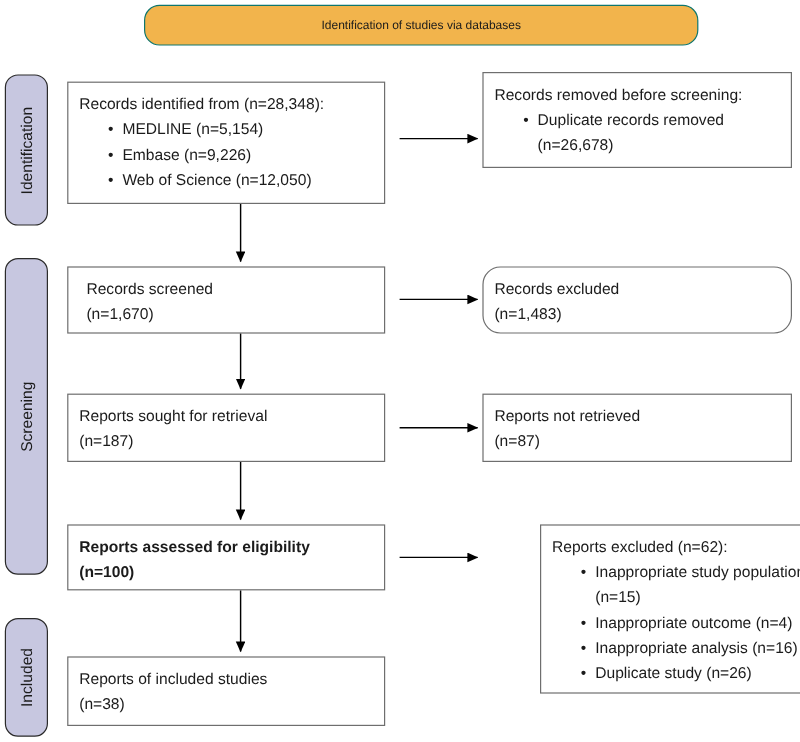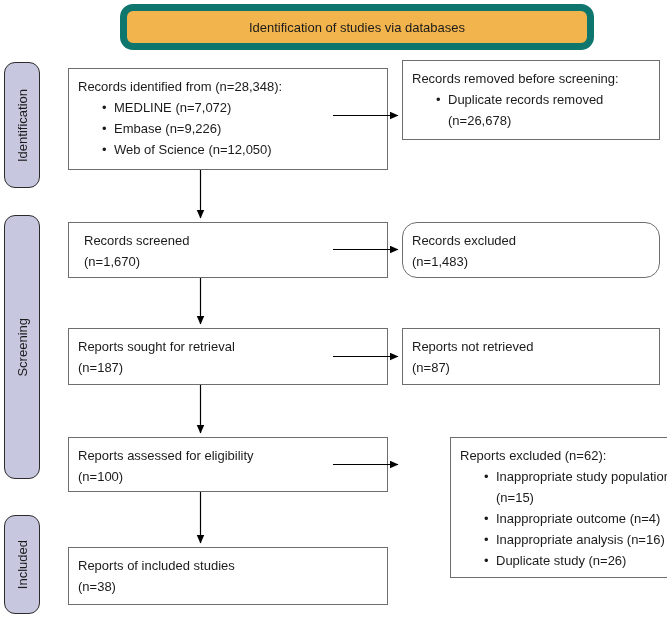--- a/index.html
+++ b/index.html
@@ -9,24 +9,24 @@
     height: 618px;
     background: #ffffff;
     font-family: "Liberation Sans", sans-serif;
     color: #1b1b1b;
     overflow: hidden;
   }
   .banner {
     position: absolute;
     left: 120px; top: 4px; width: 460px; height: 32px;
     background: var(--banner-bg, #f2b44c);
-    border: 7px solid #0f766e;
+    border: 1px solid #0f766e;
     border-radius: 13px;
     display: flex; align-items: center; justify-content: center;
-    font-size: 13px;
+    font-size: 10px;
   }
   .stage {
     position: absolute;
     left: 4px; width: 34px;
     background: var(--stage-bg, #c7c7e0);
     border: 1px solid #2b2b2b;
     border-radius: 11px;
     display: flex; align-items: center; justify-content: center;
   }
   .stage span {
@@ -40,29 +40,29 @@
   #stage-included       { top: 515px; height: 97px; }
   .box {
     position: absolute;
     background: #ffffff;
     border: 1px solid var(--box-border, #6e6e6e);
     box-sizing: border-box;
     font-size: 13px;
     line-height: 21px;
     padding: 7px 9px 4px 9px;
   }
-  .col-left  { left: 68px;  width: 320px; }
+  .col-left  { left: 56px;  width: 265px; }
   .col-right { left: 402px; width: 258px; }
   #box-records-identified { top: 68px;  height: 102px; }
   #box-records-removed    { top: 60px;  height: 80px;  }
   #box-records-screened   { top: 222px; height: 56px; padding-left: 15px;  }
   #box-records-excluded   { top: 222px; height: 56px; border-radius: 15px;  }
   #box-reports-sought     { top: 328px; height: 57px;  }
   #box-reports-not-retrieved { top: 328px; height: 57px; }
-  #box-reports-assessed   { top: 437px; height: 55px;  }
+  #box-reports-assessed   { top: 437px; height: 55px; font-weight: bold;  }
   #box-reports-excluded   { top: 437px; height: 141px; margin-left: 48px; }
   #box-reports-included   { top: 547px; height: 58px;  }
   .box ul {
     margin: 0; padding: 0 0 0 24px;
     list-style: none;
   }
   .box li {
     padding-left: 12px;
     text-indent: -12px;
   }
@@ -93,21 +93,21 @@
   <div class="stage" id="stage-screening">
     <span>Screening</span>
   </div>
   <div class="stage" id="stage-included">
     <span>Included</span>
   </div>
 
   <div class="box col-left" id="box-records-identified">
     <div>Records identified from (n=28,348):</div>
     <ul>
-      <li>MEDLINE (n=7,072)</li>
+      <li>MEDLINE (n=5,154)</li>
       <li>Embase (n=9,226)</li>
       <li>Web of Science (n=12,050)</li>
     </ul>
   </div>
 
   <div class="box col-right" id="box-records-removed">
     <div>Records removed before screening:</div>
     <ul>
       <li>Duplicate records removed (n=26,678)</li>
     </ul>

